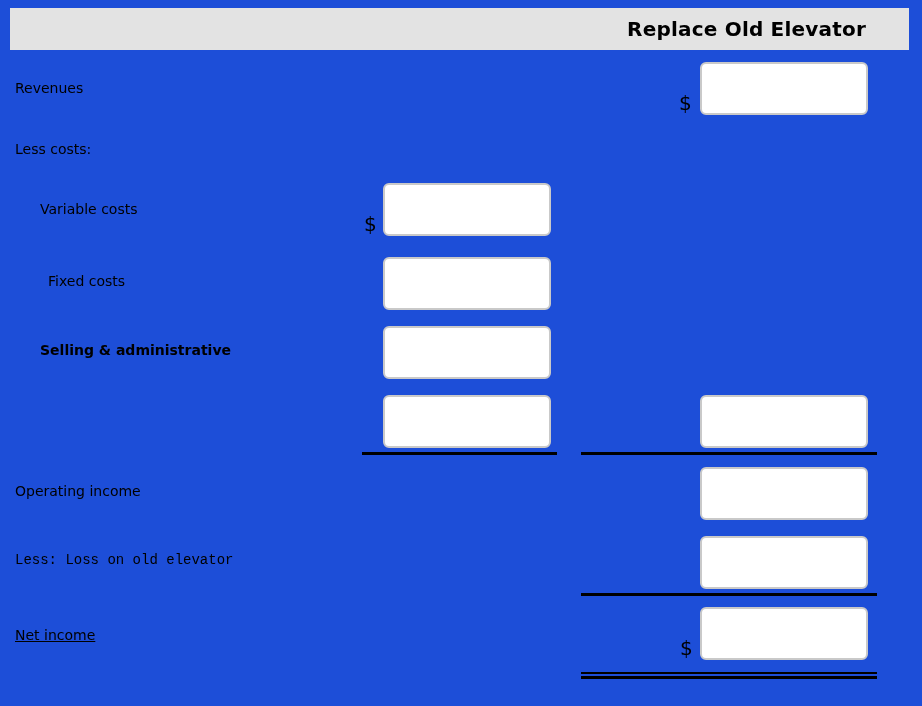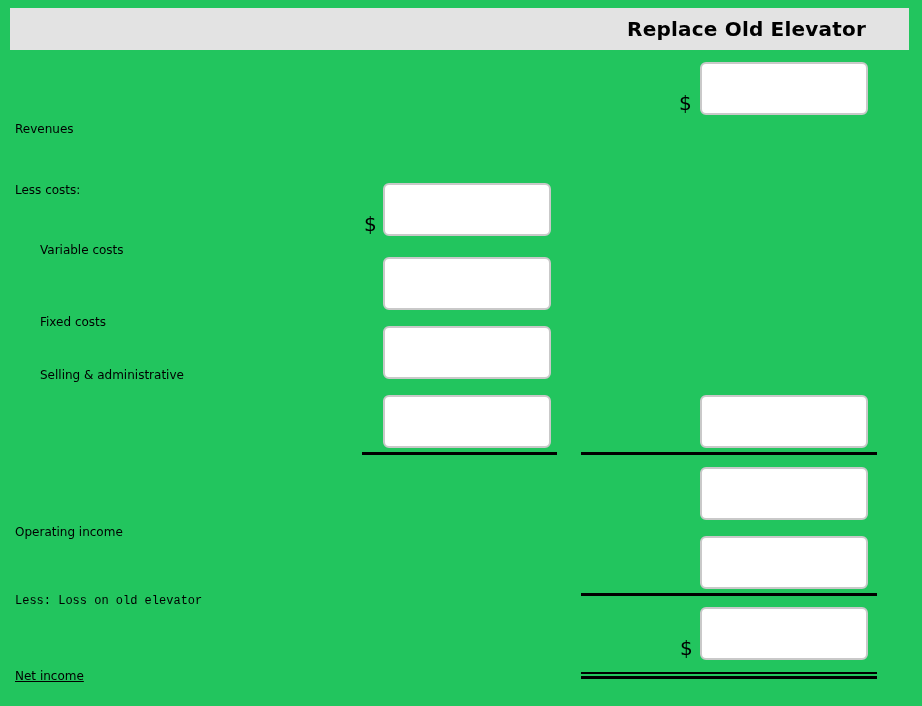--- a/index.html
+++ b/index.html
@@ -1,21 +1,21 @@
 <!DOCTYPE html>
 <html><head>
 <meta charset="utf-8">
 <style>
   * { margin: 0; padding: 0; box-sizing: border-box; }
   html, body { background: #ffffff; }
   .worksheet {
     position: relative;
     width: 922px;
     height: 706px;
-    background: #22c55e;
+    background: #1d4ed8;
     font-family: "DejaVu Sans", "Liberation Sans", sans-serif;
     color: #000000;
     overflow: hidden;
   }
   .header-bar {
     position: absolute;
     left: 10px; top: 8px;
     width: 899px; height: 42px;
     background: #e3e3e3;
     display: flex;
@@ -24,24 +24,23 @@
     padding-right: 43px;
   }
   .header-title {
     font-size: 20px;
     font-weight: bold;
     letter-spacing: 0.2px;
     white-space: nowrap;
   }
   .row-label {
     position: absolute;
-    font-size: 12px;
+    font-size: 14px;
     line-height: 26px;
     white-space: nowrap;
-    margin-top: 41px;
   }
   .cell-input {
     position: absolute;
     width: 168px;
     height: 53px;
     border: 2px solid #c9c9c9;
     border-radius: 6px;
     background: #ffffff;
     font-family: "DejaVu Sans", "Liberation Sans", sans-serif;
     font-size: 18px;
@@ -77,24 +76,24 @@
   <div class="row-label" style="left:15px; top:75px;">Revenues</div>
   <span class="dollar" style="left:679px; top:91px;">$</span>
   <input type="text" class="cell-input" style="left: 700px; top: 62px;" value="">
 
   <div class="row-label" style="left:40px; top:196px;">Variable costs</div>
 
   <div class="row-label" style="left:15px; top:136px;">Less costs:</div>
   <span class="dollar" style="left:364px; top:212px;">$</span>
   <input type="text" class="cell-input" style="left: 383px; top: 183px;" value="">
 
-  <div class="row-label" style="left:40px; top:268px;text-align:right;">Fixed costs</div>
+  <div class="row-label" style="left:48px; top:268px;text-align:right;">Fixed costs</div>
   <input type="text" class="cell-input" style="left: 383px; top: 257px;" value="">
 
-  <div class="row-label" style="left:40px; top:321px;">Selling &amp; administrative</div>
+  <div class="row-label" style="left:40px; top:337px;font-weight:bold;">Selling &amp; administrative</div>
   <input type="text" class="cell-input" style="left: 383px; top: 326px;" value="">
 
   <input type="text" class="cell-input" style="left: 383px; top: 395px;" value="">
   <input type="text" class="cell-input" style="left: 700px; top: 395px;" value="">
 
   <div class="rule" style="left:362px; top:452px; width:195px;"></div>
   <div class="rule" style="left:581px; top:452px; width:296px;"></div>
 
   <div class="row-label" style="left:15px; top:478px;">Operating income</div>
   <input type="text" class="cell-input" style="left: 700px; top: 467px;" value="">

